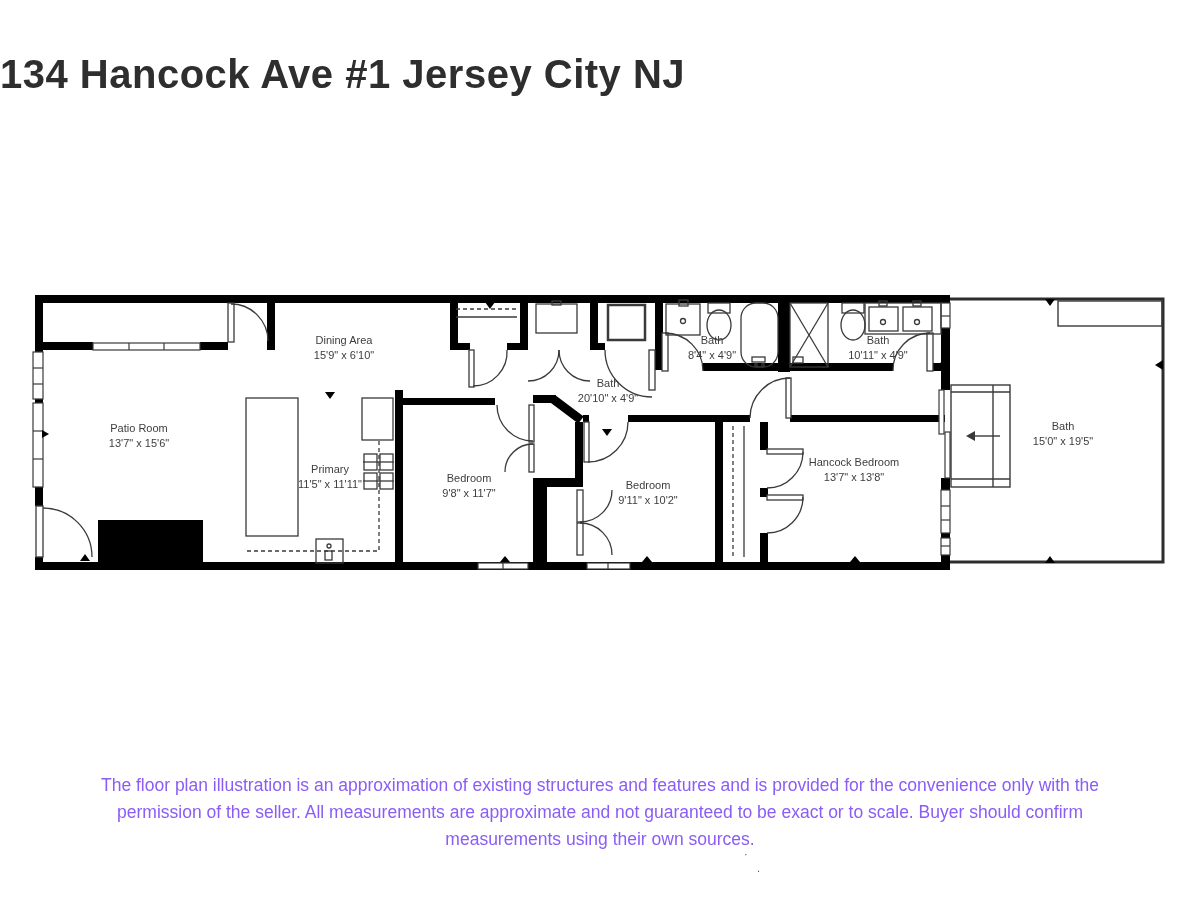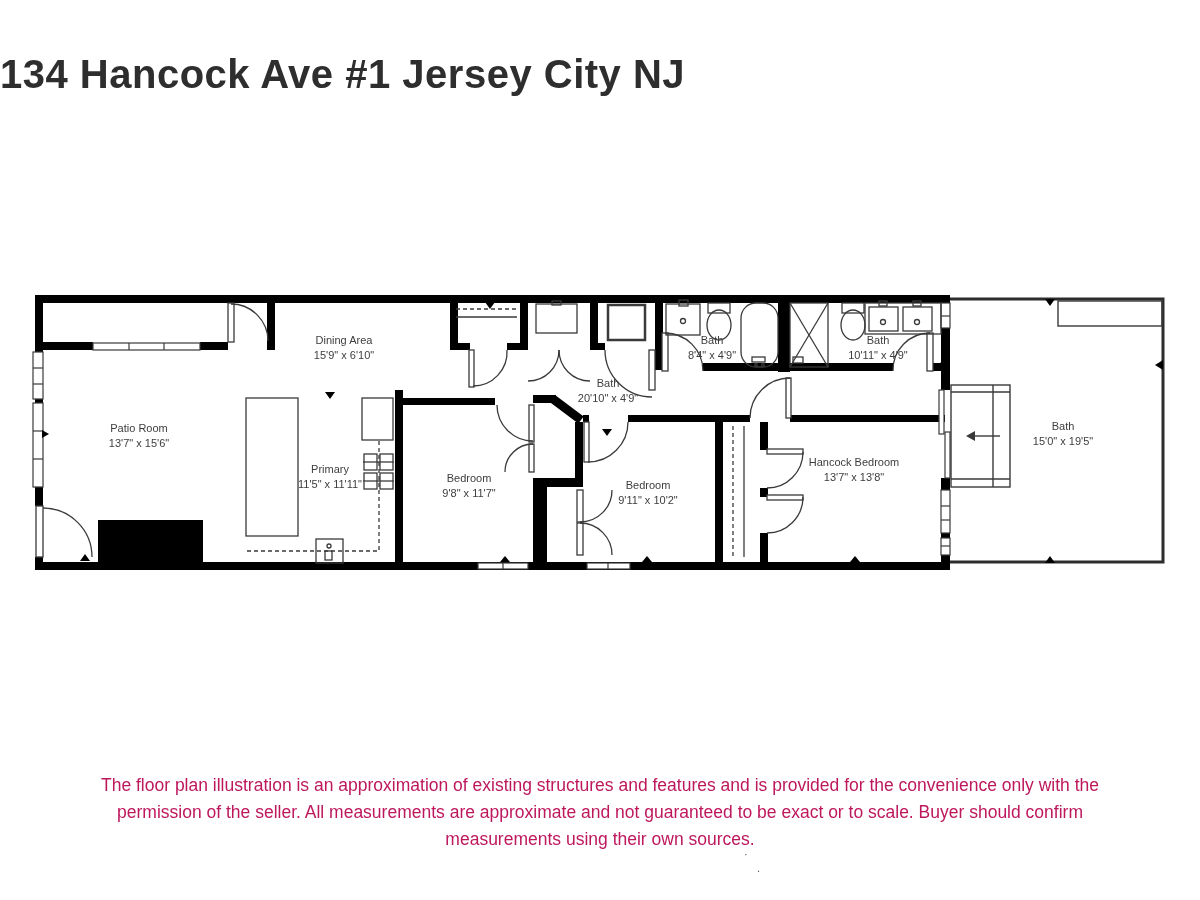--- a/index.html
+++ b/index.html
@@ -5,21 +5,21 @@
   html,body{margin:0;padding:0;background:#fff;}
   .page{position:relative;width:1200px;height:900px;background:#fff;
         font-family:"Liberation Sans",sans-serif;overflow:hidden;}
   .plan-svg{position:absolute;left:0;top:0;}
   .page-title{position:absolute;left:0;top:52px;width:984px;
         font-size:40px;font-weight:bold;color:#2e2e2e;letter-spacing:0.5px;}
   .room-label{position:absolute;transform:translateX(-50%);text-align:center;
         color:#3d3d3d;font-size:11px;line-height:15px;white-space:nowrap;}
   .room-label span{display:block;}
   .disclaimer{position:absolute;left:50%;top:772px;transform:translateX(-50%);
-        width:1000px;text-align:center;font-size:17.5px;line-height:27px;color:#be185d;}
+        width:1000px;text-align:center;font-size:17.5px;line-height:27px;color:#8b5cf6;}
   .artifact{position:absolute;color:#555;font-size:11px;}
 </style>
 </head>
 <body>
 
 <div class="page">
 
   <div class="page-title">134 Hancock Ave #1 Jersey City NJ</div>
 
   <svg class="plan-svg" width="1200" height="900" viewBox="0 0 1200 900">

